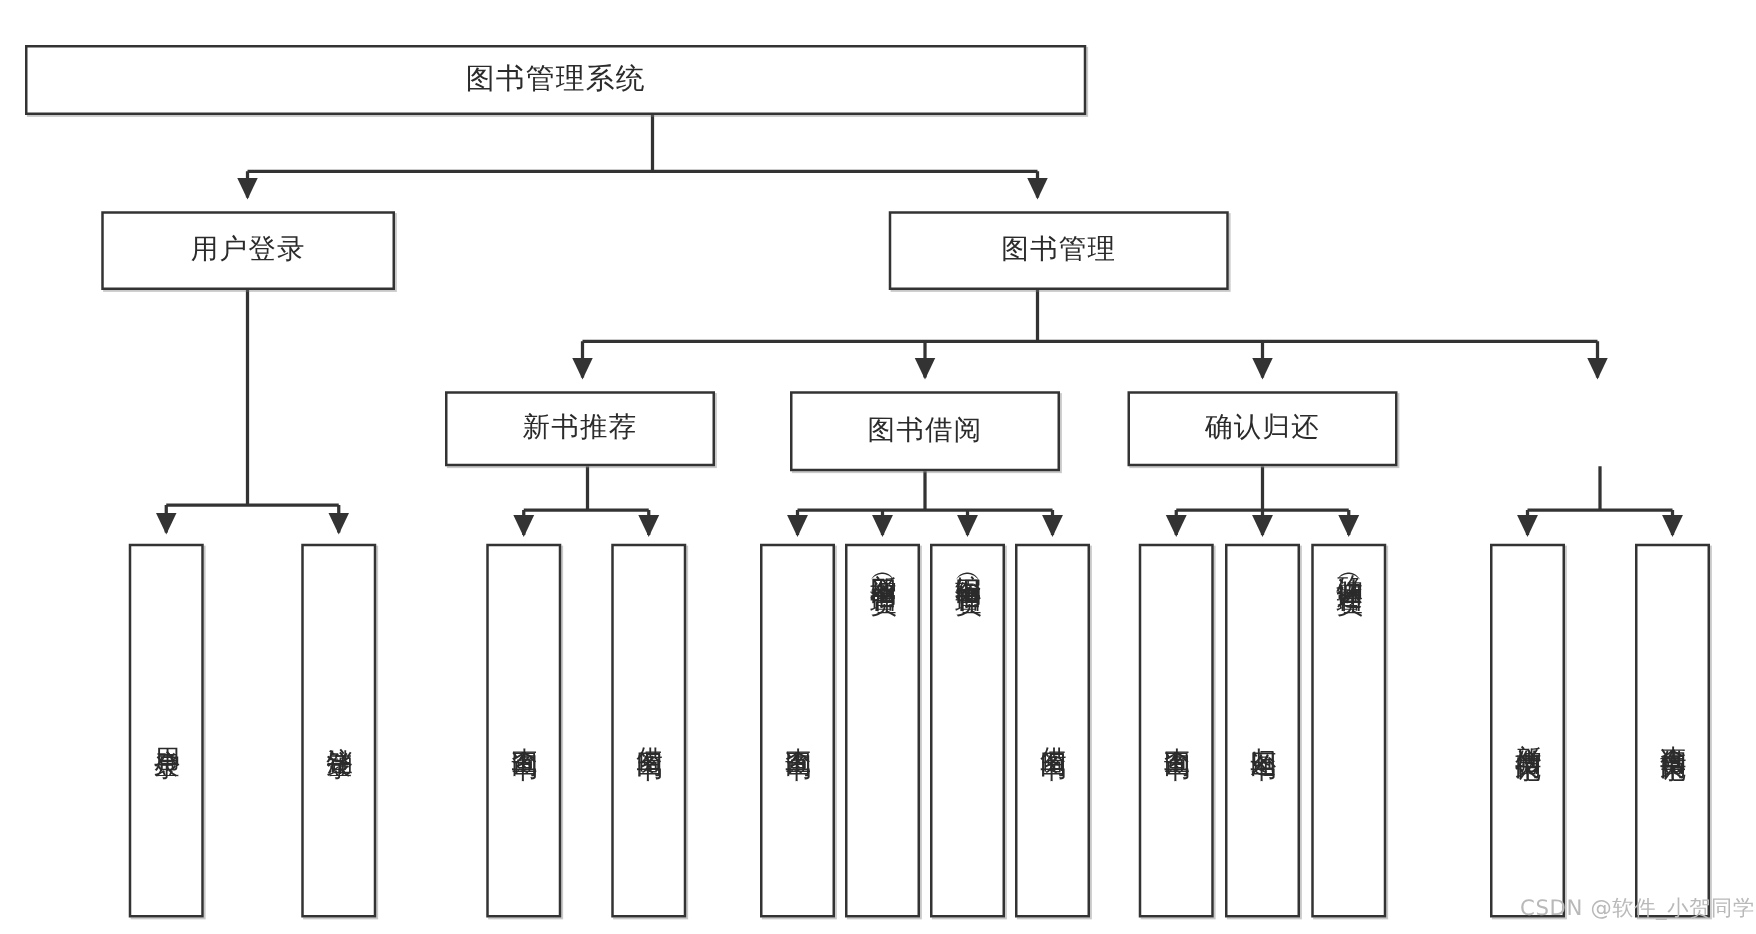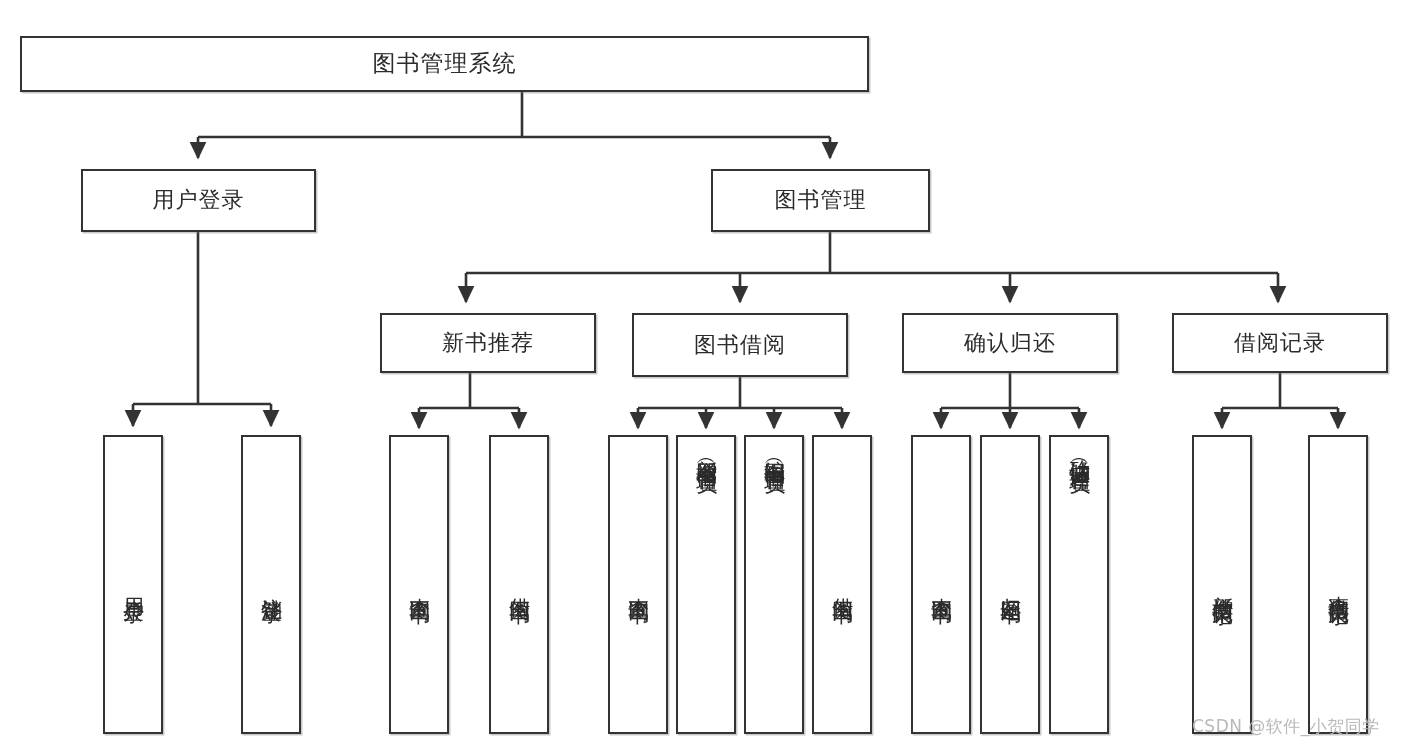--- a/index.html
+++ b/index.html
@@ -125,35 +125,32 @@
     </g>
   </svg>
 
   <div class="node horiz root" style="left:20px; top:12px; width:849px; height:56px;margin-top:24px;">
     <span>图书管理系统</span>
   </div>
 
   <div class="node horiz" style="left:81px; top:169px; width:235px; height:63px;">
     <span>用户登录</span>
   </div>
-  <div class="node horiz" style="left:711px; top:169px; width:219px; height:63px;">
+  <div class="node horiz" style="left:711px; top:169px; width:272px; height:63px;">
     <span>图书管理</span>
   </div>
 
-  <div class="node horiz" style="left:380px; top:313px; width:216px; height:60px;">
+  <div class="node horiz" style="left:356px; top:313px; width:216px; height:60px;">
     <span>新书推荐</span>
   </div>
   <div class="node horiz" style="left:632px; top:313px; width:216px; height:64px;">
     <span>图书借阅</span>
   </div>
   <div class="node horiz" style="left:902px; top:313px; width:216px; height:60px;">
     <span>确认归还</span>
-  </div>
-  <div class="node horiz" style="left:1172px; top:313px; width:216px; height:60px;">
-    <span>借阅记录</span>
   </div>
 
   <div class="node vert" style="left:103px; top:435px; width:60px; height:299px;">
     <span class="vtext">用户登录</span>
   </div>
   <div class="node vert" style="left:241px; top:435px; width:60px; height:299px;">
     <span class="vtext">注销登录</span>
   </div>
 
   <div class="node vert" style="left:389px; top:435px; width:60px; height:299px;">
@@ -186,15 +183,15 @@
     <span class="vtext">确认归还（管理员）</span>
   </div>
 
   <div class="node vert" style="left:1192px; top:435px; width:60px; height:299px;">
     <span class="vtext">新增借阅记录</span>
   </div>
   <div class="node vert" style="left:1308px; top:435px; width:60px; height:299px;">
     <span class="vtext">查询借阅记录</span>
   </div>
 
-  <div class="watermark" style="left:1192px; top:715px;">CSDN @软件_小贺同学</div>
+  <div class="watermark" style="left:1192px; top:715px;padding-left:24px;">CSDN @软件_小贺同学</div>
 
 </div>
 
 </body></html>

